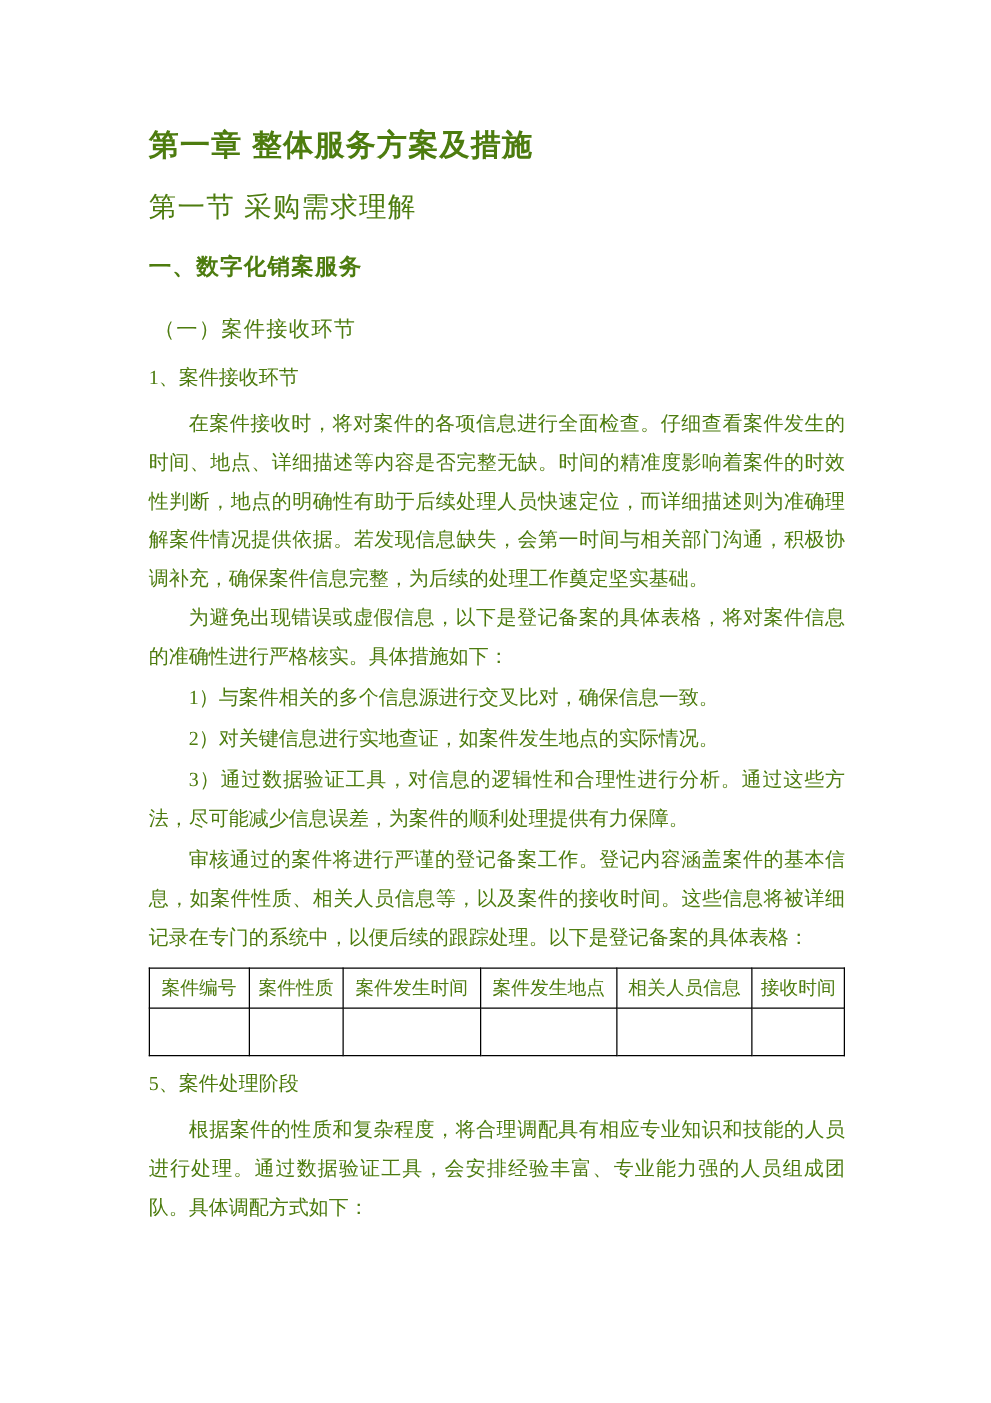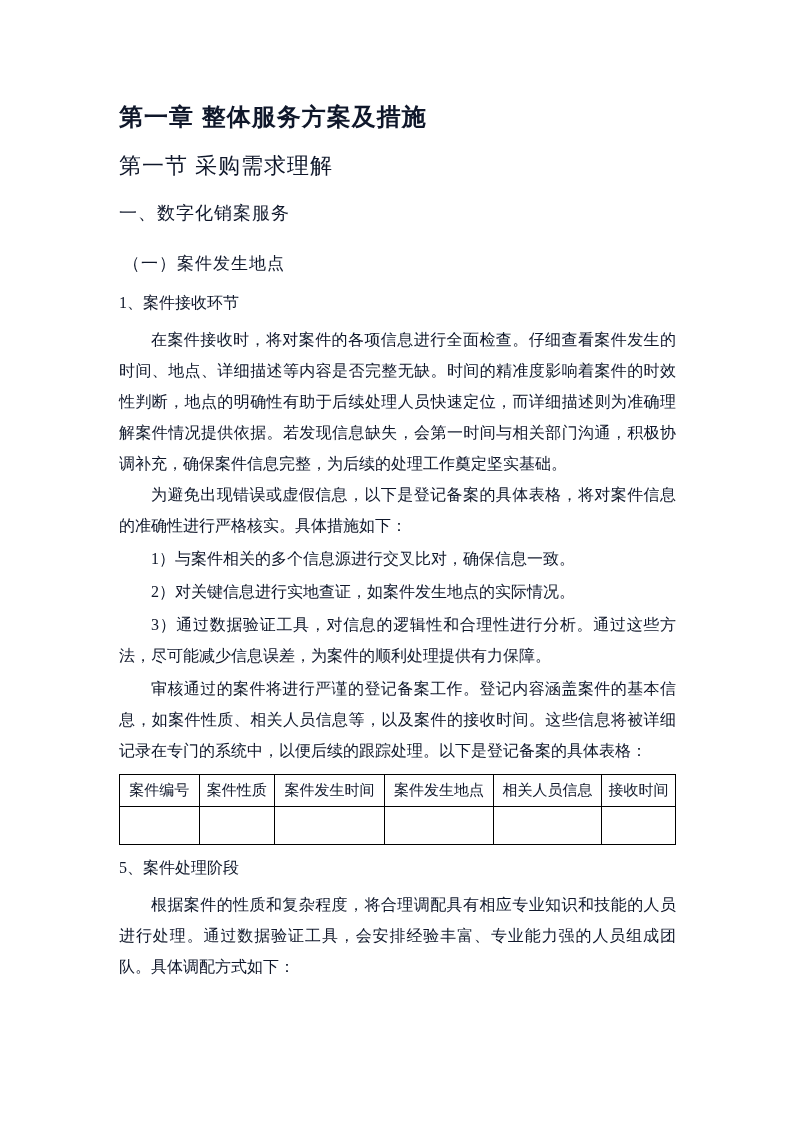--- a/index.html
+++ b/index.html
@@ -1,21 +1,21 @@
 <!DOCTYPE html>
 <html><head>
 <meta charset="utf-8">
 <style>
   * { margin: 0; padding: 0; box-sizing: border-box; }
   html, body { background: #ffffff; }
   .page {
     width: 793px;
     height: 1122px;
     background: #ffffff;
-    color: #0f172a;
+    color: #4d7c0f;
     position: relative;
     overflow: hidden;
     font-family: "Liberation Serif", serif;
   }
   .content {
     padding: 102px 117px 0 119px;
   }
   h1.chapter-title {
     font-family: "Liberation Sans", sans-serif;
     font-size: 24px;
@@ -28,21 +28,21 @@
     font-family: "Liberation Sans", sans-serif;
     font-size: 22px;
     font-weight: normal;
     line-height: 28px;
     margin-bottom: 20px;
     letter-spacing: 1px;
   }
   h3.subsection-title {
     font-family: "Liberation Sans", sans-serif;
     font-size: 18px;
-    font-weight: normal;
+    font-weight: bold;
     line-height: 26px;
     margin-bottom: 26px;
     letter-spacing: 1px;
   }
   h4.subsubsection-title {
     font-family: "Liberation Serif", serif;
     font-size: 17px;
     font-weight: normal;
     line-height: 24px;
     margin-bottom: 14px;
@@ -93,21 +93,21 @@
 
 <div class="page">
   <div class="content">
 
     <h1 class="chapter-title">第一章 整体服务方案及措施</h1>
 
     <h2 class="section-title">第一节 采购需求理解</h2>
 
     <h3 class="subsection-title">一、数字化销案服务</h3>
 
-    <h4 class="subsubsection-title">（一）案件发生地点</h4>
+    <h4 class="subsubsection-title">（一）案件接收环节</h4>
 
     <p class="num-title">1、案件接收环节</p>
 
     <p class="body">在案件接收时，将对案件的各项信息进行全面检查。仔细查看案件发生的时间、地点、详细描述等内容是否完整无缺。时间的精准度影响着案件的时效性判断，地点的明确性有助于后续处理人员快速定位，而详细描述则为准确理解案件情况提供依据。若发现信息缺失，会第一时间与相关部门沟通，积极协调补充，确保案件信息完整，为后续的处理工作奠定坚实基础。</p>
 
     <p class="body">为避免出现错误或虚假信息，以下是登记备案的具体表格，将对案件信息的准确性进行严格核实。具体措施如下：</p>
 
     <p class="body list-item">1）与案件相关的多个信息源进行交叉比对，确保信息一致。</p>
 
     <p class="body list-item">2）对关键信息进行实地查证，如案件发生地点的实际情况。</p>

